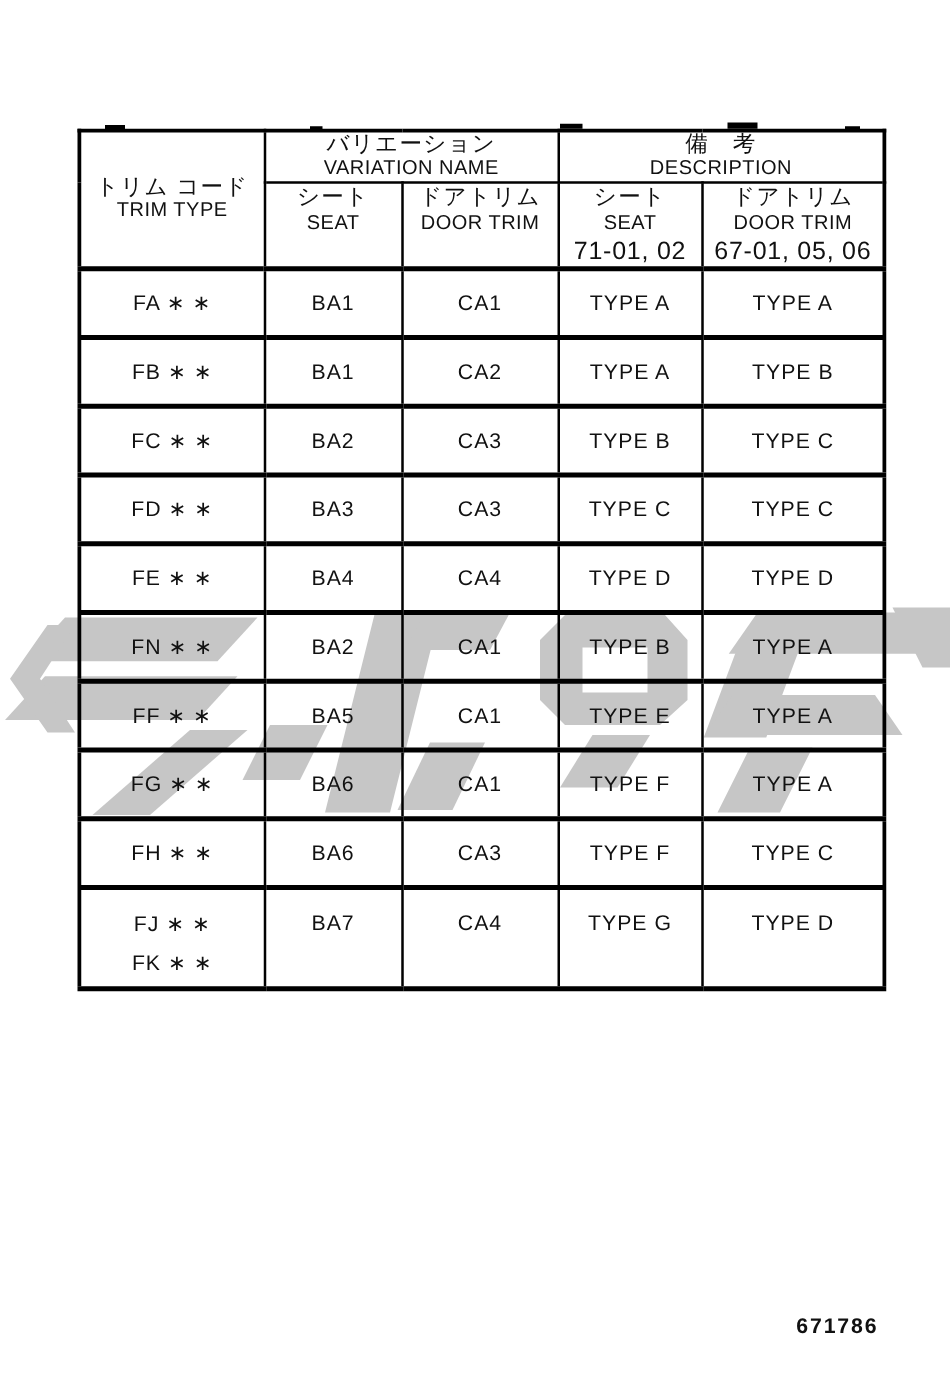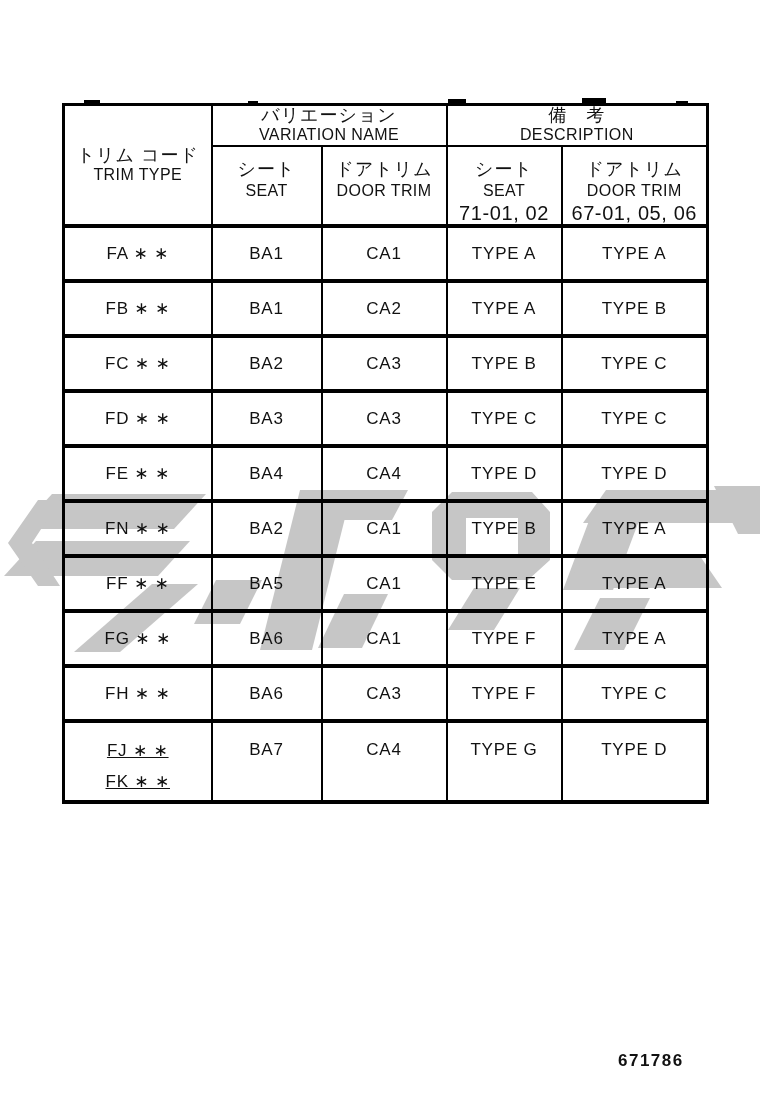--- a/index.html
+++ b/index.html
@@ -22,34 +22,34 @@
   }
   table.trim td{
     border:2px solid var(--line);
     text-align:center; vertical-align:middle;
     padding:0; background:transparent; overflow:hidden;
   }
   tr.r-group{height:40px;}
   tr.r-sub{height:69px;}
   tr.r-data{height:55px;}
   tr.r-last{height:81px;}
-  tr.r-sub td{vertical-align:top; padding-top:12px; border-bottom-width:4px;}
+  tr.r-sub td{vertical-align:top; padding-top:0; border-bottom-width:4px;}
   tr.r-data td{border-top-width:4px; border-bottom-width:4px; font-size:17px; letter-spacing:0.8px;}
   tr.r-last td{vertical-align:top; padding-top:17px;}
   td.c-trimhead{vertical-align:middle;}
   .ja{font-size:18px; line-height:19px; letter-spacing:1px;}
   .en{font-size:16px; line-height:20px; letter-spacing:0.4px;}
   tr.r-sub .ja{line-height:21px;}
   tr.r-sub .en{line-height:22px;}
   .code{font-size:20px; line-height:22px; letter-spacing:0.6px; white-space:nowrap;}
   td.trim-code{white-space:pre-line;}
-  tr.r-last td.trim-code{line-height:31px; padding-top:12px;text-decoration:underline;}
+  tr.r-last td.trim-code{line-height:31px; padding-top:12px;}
   td.type-cell{font-size:16px;}
   .page-number{
-    position:absolute; left:618px; top:1051px; z-index:2;
+    position:absolute; left:637px; top:1051px; z-index:2;
     font-size:17px; font-weight:bold; letter-spacing:1.5px;
   }
 </style>
 </head>
 <body>
 
 <div class="page">
 
   <svg class="watermark" width="760" height="1112" viewBox="0 0 760 1112" aria-hidden="true">
     <g>

